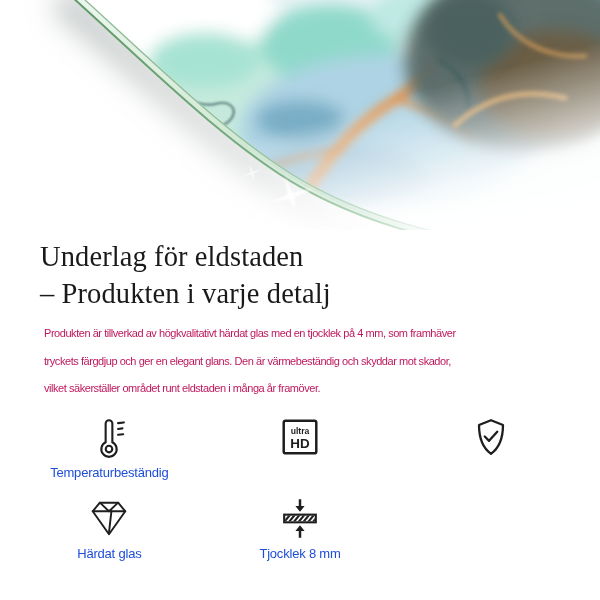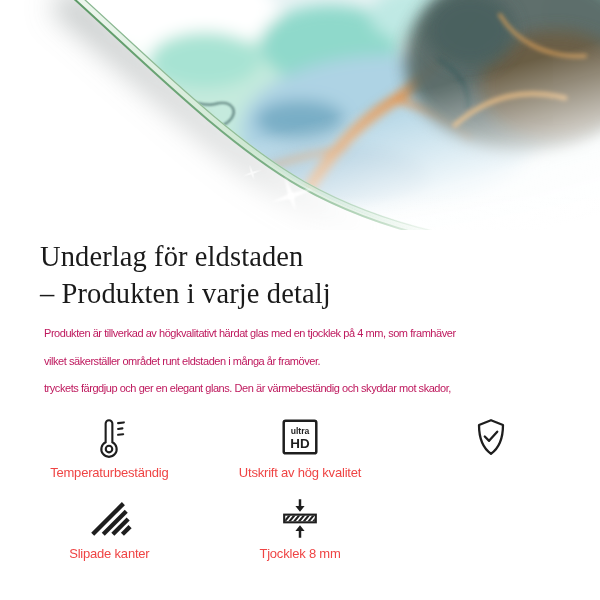--- a/index.html
+++ b/index.html
@@ -16,21 +16,21 @@
     color:#1a1a1a;margin:8px 0 0;letter-spacing:.1px;
   }
   .title .line{display:block;}
   .desc{margin:8px 4px 0;font-size:11px;line-height:27.5px;color:#be185d;letter-spacing:-.45px;}
   .desc .dline{display:block;white-space:nowrap;}
   .features{margin:11px 14px 0;display:grid;grid-template-columns:repeat(3,1fr);row-gap:15px;}
   .feature{display:flex;flex-direction:column;align-items:center;}
   .ficon{width:46px;height:46px;display:flex;align-items:center;justify-content:center;margin-bottom:5px;text-decoration:underline;}
   .ficon svg{display:block;}
   .ficon text{font-family:"Liberation Sans",sans-serif;fill:#1e1e1e;}
-  .flabel{font-size:13px;color:#ef4444;letter-spacing:-.2px;text-align:center;}
+  .flabel{font-size:13px;color:#1d4ed8;letter-spacing:-.2px;text-align:center;}
 </style>
 </head>
 <body>
 
 <div class="page">
 
   <svg class="hero" viewBox="0 0 600 230" aria-hidden="true">
     <defs>
       <clipPath id="panelClip">
         <path d="M58,-20 C135,48 222,138 302,184 C380,228 470,250 620,258 L620,-20 Z"></path>
@@ -135,22 +135,22 @@
     </g>
   </svg>
 
   <div class="content">
     <h1 class="title">
       <span class="line">Underlag för eldstaden</span>
       <span class="line">– Produkten i varje detalj</span>
     </h1>
     <p class="desc">
       <span class="dline">Produkten är tillverkad av högkvalitativt härdat glas med en tjocklek på 4 mm, som framhäver</span>
+      <span class="dline">tryckets färgdjup och ger en elegant glans. Den är värmebeständig och skyddar mot skador,</span>
       <span class="dline">vilket säkerställer området runt eldstaden i många år framöver.</span>
-      <span class="dline">tryckets färgdjup och ger en elegant glans. Den är värmebeständig och skyddar mot skador,</span>
     </p>
   </div>
 
   <div class="features">
 
     <div class="feature">
       <div class="ficon">
         <svg viewBox="0 0 48 48" width="46" height="46">
           <g fill="none" stroke="#1e1e1e" stroke-width="2.2" stroke-linecap="round">
             <path d="M20.5,10 a3.5,3.5 0 0 1 7,0 V29.5 a8,8 0 1 1 -7,0 Z"></path>
@@ -165,48 +165,47 @@
     </div>
 
     <div class="feature">
       <div class="ficon">
         <svg viewBox="0 0 48 48" width="46" height="46">
           <rect x="7" y="7" width="34" height="34" rx="2" fill="none" stroke="#1e1e1e" stroke-width="2.6"></rect>
           <text x="24" y="20.5" text-anchor="middle" font-size="9" font-weight="600">ultra</text>
           <text x="24" y="35" text-anchor="middle" font-size="14" font-weight="700">HD</text>
         </svg>
       </div>
-      <div class="flabel">Utskrift av hög kvalitet</div>
     </div>
 
     <div class="feature">
       <div class="ficon">
         <svg viewBox="0 0 48 48" width="46" height="46">
           <g fill="none" stroke="#1e1e1e" stroke-width="2.4" stroke-linecap="round" stroke-linejoin="round">
             <path d="M24,6.5 L36.5,11.5 C36.5,25 32.5,35.5 24,41.5 C15.5,35.5 11.5,25 11.5,11.5 Z"></path>
             <path d="M17.5,23.5 L22,28 L30.5,18.5"></path>
           </g>
         </svg>
       </div>
     </div>
 
-
-    <div class="feature">
-      <div class="ficon">
-        <svg viewBox="0 0 48 48" width="46" height="46">
-          <g stroke="#1e1e1e" stroke-width="4.5" fill="none">
-            <path d="M7,41 L39,9"></path>
-            <path d="M18,41 L42,17"></path>
-            <path d="M28,41 L44,25"></path>
-            <path d="M38,41 L46,33"></path>
-          </g>
-        </svg>
-      </div>
-      <div class="flabel">Slipade kanter</div>
-    </div>
+    <div class="feature">
+      <div class="ficon">
+        <svg viewBox="0 0 48 48" width="46" height="46">
+          <g fill="none" stroke="#1e1e1e" stroke-width="2" stroke-linejoin="round" stroke-linecap="round">
+            <path d="M14.5,8 H33.5 L41,17 L24,41 L7,17 Z"></path>
+            <path d="M7,17 H41"></path>
+            <path d="M14.5,8 L24,17 L33.5,8"></path>
+            <path d="M26.5,17 L24,39"></path>
+          </g>
+        </svg>
+      </div>
+      <div class="flabel">Härdat glas</div>
+    </div>
+
 
     <div class="feature">
       <div class="ficon">
         <svg viewBox="0 0 48 48" width="46" height="46">
           <defs>
             <clipPath id="barClip">
                 <rect x="8.5" y="21.5" width="31" height="6"></rect>
               </clipPath>
           </defs>
           <rect x="7.5" y="20.5" width="33" height="8" fill="none" stroke="#1e1e1e" stroke-width="2.2"></rect>

